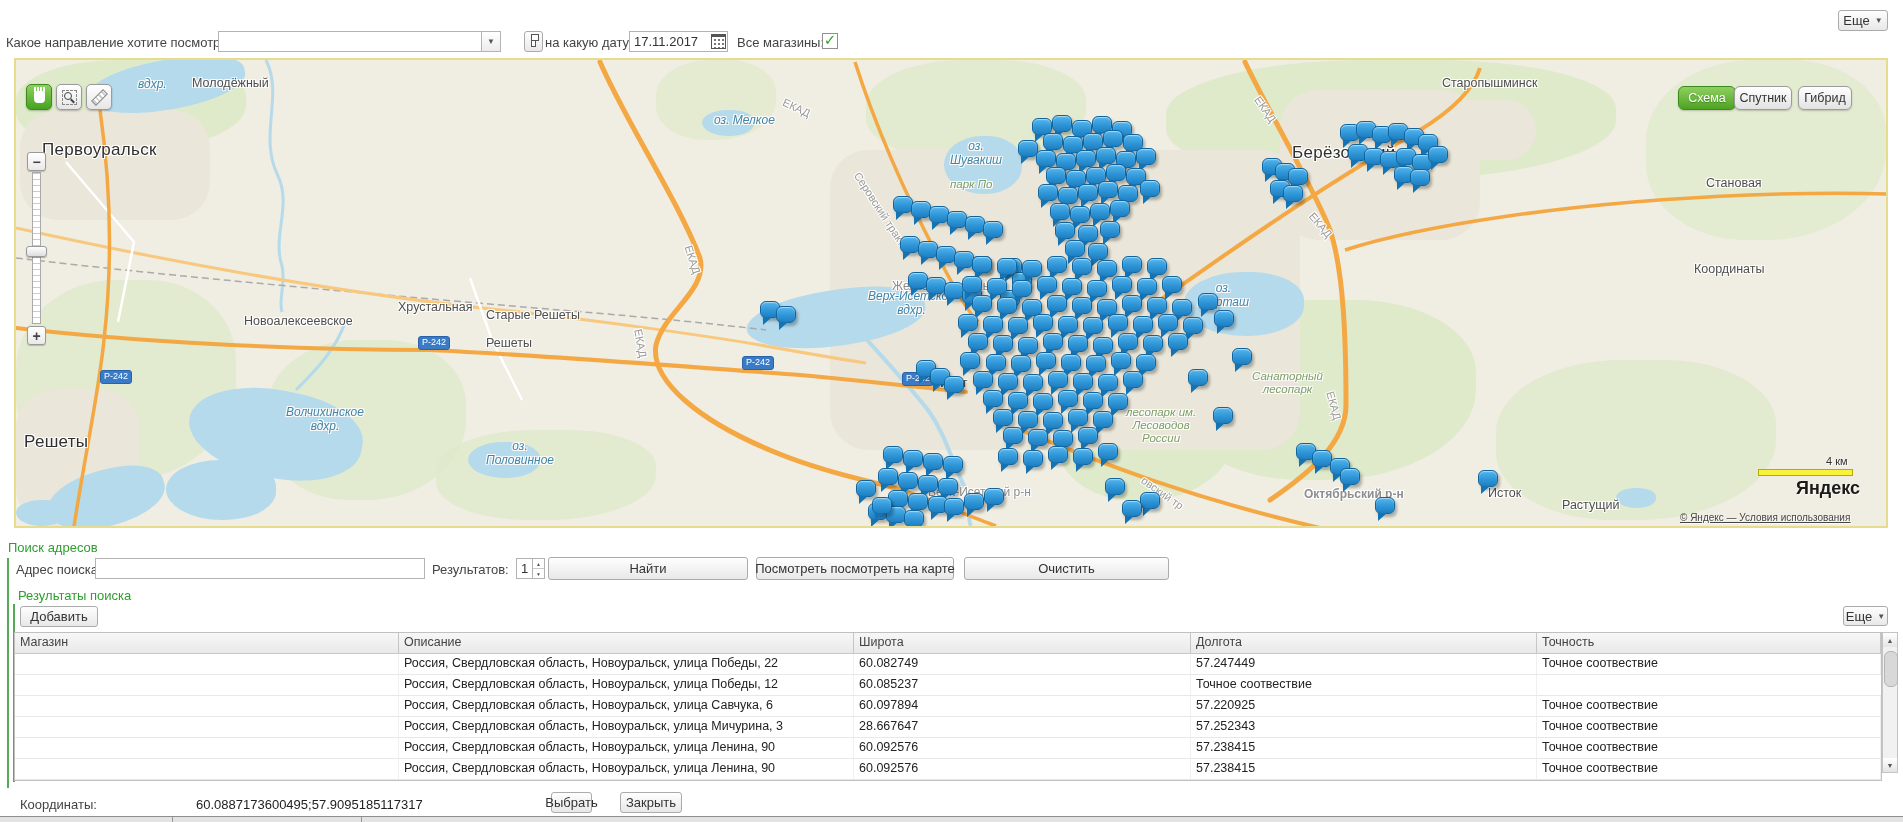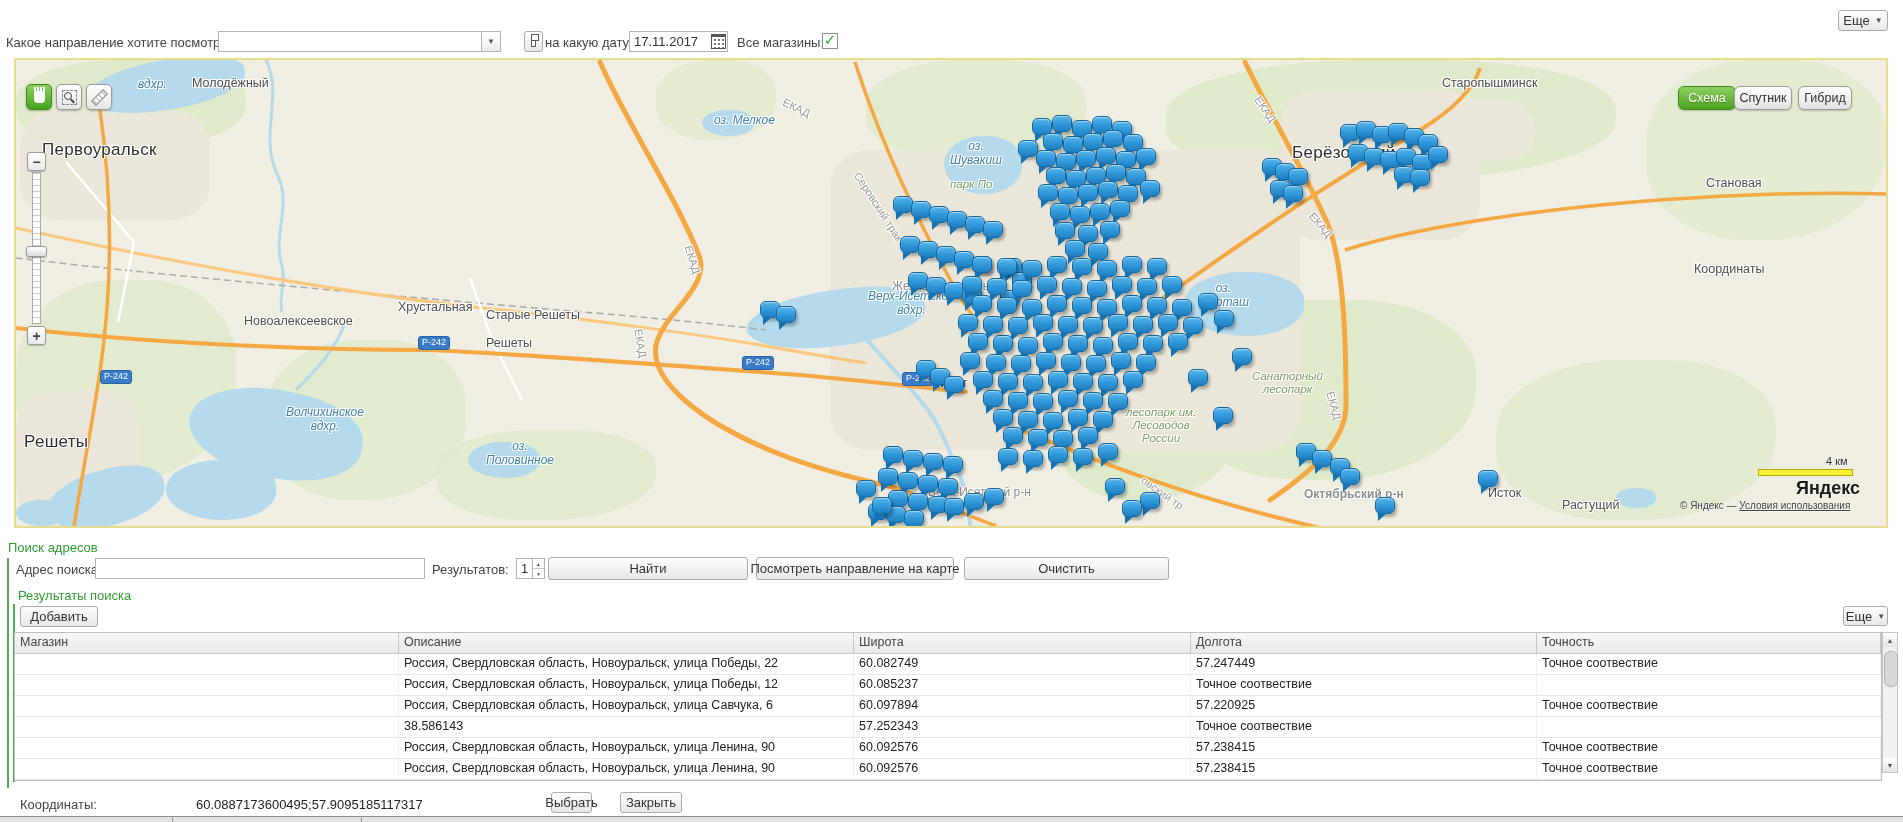--- a/index.html
+++ b/index.html
@@ -444,41 +444,41 @@
         <span>+</span>
       </div>
 
     <div class="mapbtn green" style="left:1662px;top:26px;width:58px;">Схема</div>
     <div class="mapbtn" style="left:1718px;top:26px;width:58px;">Спутник</div>
     <div class="mapbtn" style="left:1782px;top:26px;width:54px;">Гибрид</div>
 
     <span class="abs" style="left:1810px;top:395px;font-size:11px;color:#333;text-shadow:1px 1px 0 #fff;">4 км</span>
     <div class="scalebar" style="left:1742px;top:409px;width:93px;"></div>
     <span class="ylogo" style="left:1780px;top:418px;">Яндекс</span>
-    <span class="attr" style="left:1664px;top:440px;"><span>© Яндекс — </span><a href="#">Условия использования</a></span>
+    <span class="attr" style="left:1664px;top:452px;text-decoration:underline;"><span>© Яндекс — </span><a href="#">Условия использования</a></span>
   </div>
 </div>
 
 <span class="gtitle" style="left:8px;top:540px;">Поиск адресов</span>
 <div class="gline" style="left:7px;top:558px;height:230px;"></div>
 
 <span class="abs lbl" style="left:16px;top:562px;">Адрес поиска:</span>
 <div class="field" style="left:95px;top:558px;width:330px;height:21px;">
   <span class="val"></span>
 </div>
 <span class="abs lbl" style="left:432px;top:562px;">Результатов:</span>
 <div class="spin" style="left:516px;top:558px;width:29px;height:21px;">
   <span class="v">1</span>
   <span class="arrows">
       <div>▲</div>
       <div>▼</div>
     </span>
 </div>
 <button class="btn" style="left:548px;top:557px;width:200px;height:23px;">Найти</button>
-<button class="btn" style="left:756px;top:557px;width:198px;height:23px;">Посмотреть направление на карте</button>
+<button class="btn" style="left:756px;top:557px;width:198px;height:23px;">Посмотреть посмотреть на карте</button>
 <button class="btn" style="left:964px;top:557px;width:205px;height:23px;">Очистить</button>
 
 <span class="gtitle" style="left:18px;top:588px;">Результаты поиска</span>
 <div class="gline" style="left:13px;top:604px;height:178px;"></div>
 <button class="btn" style="left:20px;top:606px;width:78px;height:21px;">Добавить</button>
 <button class="btn" style="left:1843px;top:606px;width:45px;height:20px;">
   <span>Еще</span>
   <span class="caret">▼</span>
 </button>
 
@@ -506,21 +506,22 @@
       </div>
       <div class="trow">
         <div></div>
         <div>Россия, Свердловская область, Новоуральск, улица Савчука, 6</div>
         <div>60.097894</div>
         <div>57.220925</div>
         <div>Точное соотвествие</div>
       </div>
       <div class="trow">
         <div></div>
-        <div>38.586143</div>
+        <div>Россия, Свердловская область, Новоуральск, улица Мичурина, 3</div>
+        <div>28.667647</div>
         <div>57.252343</div>
         <div>Точное соотвествие</div>
       </div>
       <div class="trow">
         <div></div>
         <div>Россия, Свердловская область, Новоуральск, улица Ленина, 90</div>
         <div>60.092576</div>
         <div>57.238415</div>
         <div>Точное соотвествие</div>
       </div>

